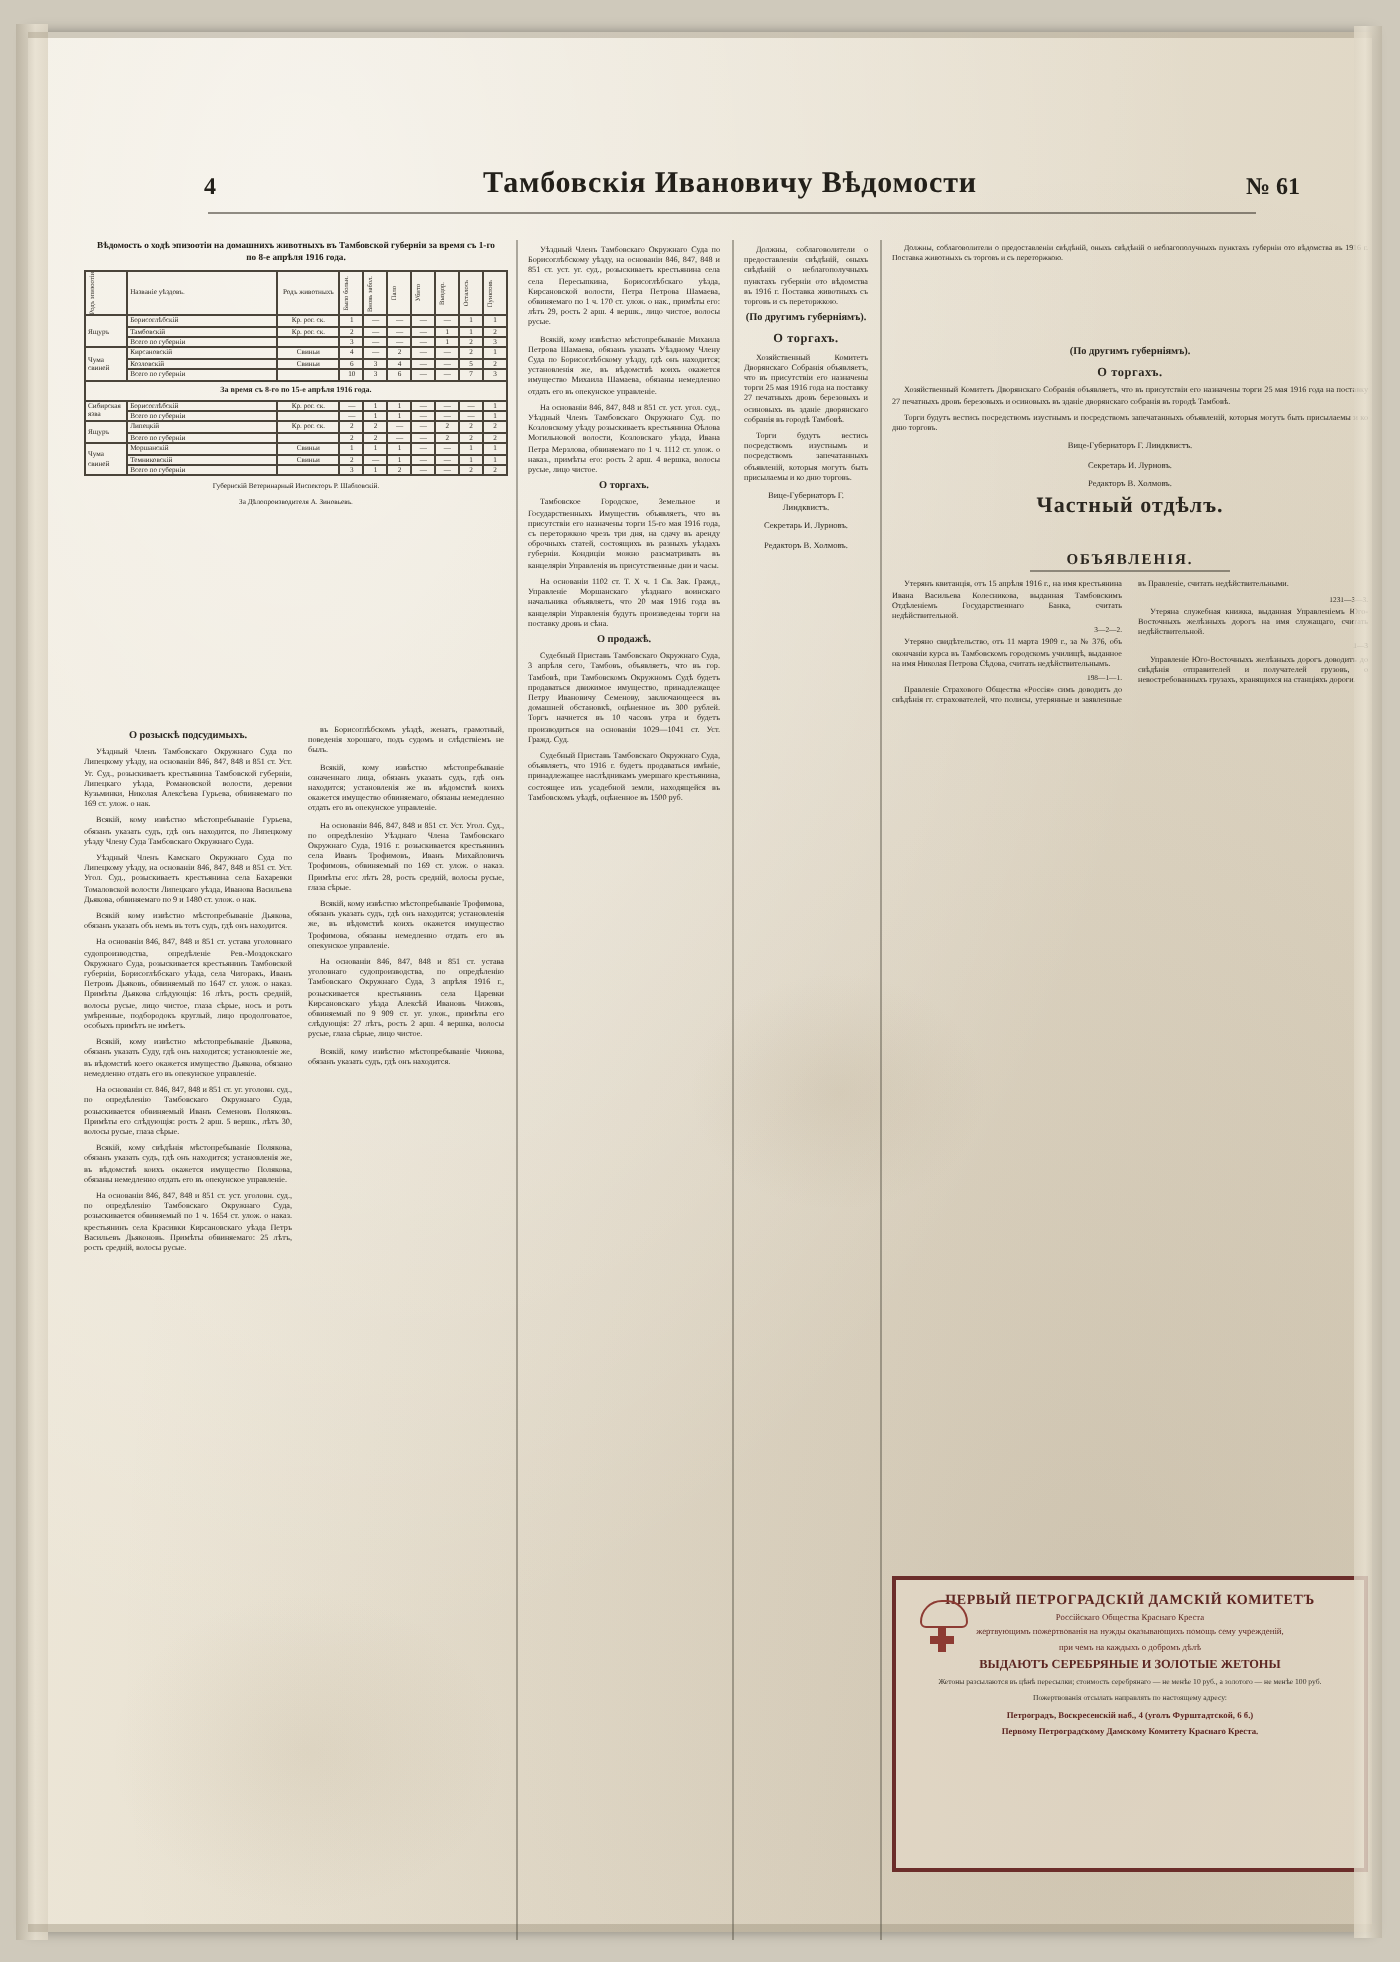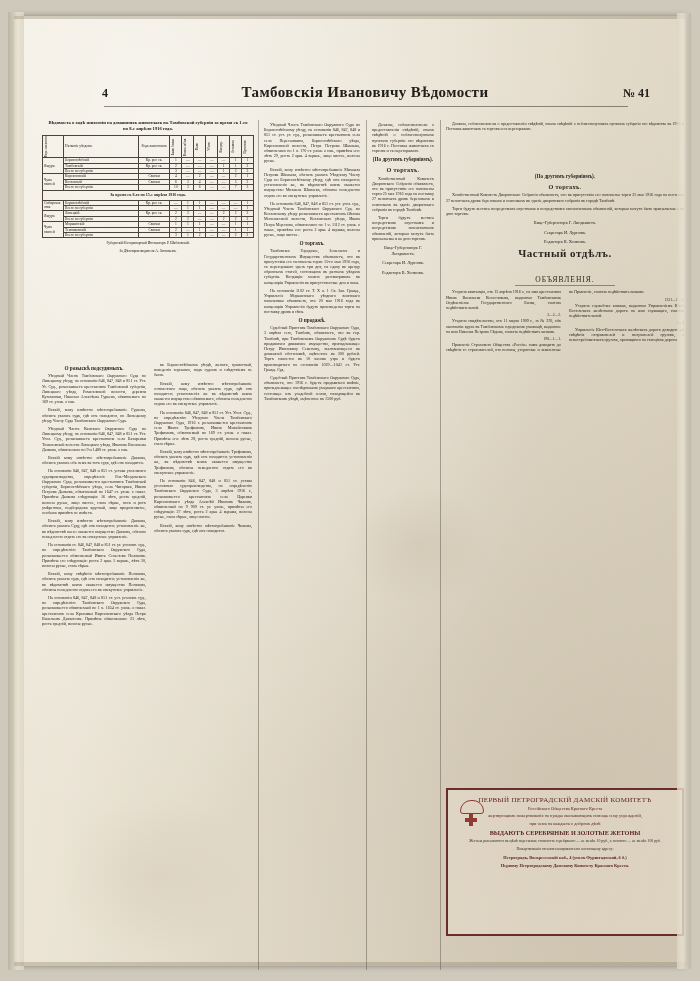--- a/index.html
+++ b/index.html
@@ -69,56 +69,56 @@
   td.c{text-align:center;}
   tr.band td{text-align:center;font-weight:bold;font-size:4px;height:9px;}
   .tbl-foot{font-size:3.6px;line-height:4.6px;text-align:center;padding-top:3px;}
 
   
   .ad{
     position:absolute;left:404px;top:742px;width:238px;height:148px;
     border:2px solid #6b2d2a;background:rgba(233,223,205,.55);
     box-sizing:border-box;padding:4px 5px;color:#5d2622;text-align:center;
   }
-  .ad .ad-t1{font-size:7px;font-weight:normal;letter-spacing:.3px;margin-top:2px;}
+  .ad .ad-t1{font-size:7px;font-weight:bold;letter-spacing:.3px;margin-top:2px;}
   .ad .ad-t2{font-size:4.4px;margin-top:2px;line-height:5.4px;}
   .ad .ad-t3{font-size:6.2px;font-weight:bold;margin-top:3px;}
   .ad .ad-t4{font-size:3.8px;line-height:4.8px;margin-top:3px;color:#37322a;}
   .ad .ad-addr{font-size:4.4px;font-weight:bold;margin-top:3px;line-height:5.4px;color:#5d2622;}
   .crest{position:absolute;left:8px;top:10px;width:30px;height:40px;}
   .crest .cross{position:absolute;left:9px;top:14px;width:12px;height:12px;}
   .crest .cross:before,.crest .cross:after{content:"";position:absolute;background:#8d3b33;}
   .crest .cross:before{left:4px;top:0;width:4px;height:12px;}
   .crest .cross:after{left:0;top:4px;width:12px;height:4px;}
   .crest .crown{position:absolute;left:4px;top:0;width:22px;height:12px;
     border:1px solid #8d3b33;border-radius:11px 11px 3px 3px;}
 
   
   .bigh{font-size:11px;font-weight:bold;text-align:center;margin:6px 0 2px;letter-spacing:.5px;}
-  .midh{font-size:7.5px;font-weight:normal;text-align:center;margin:21px 0 2px;letter-spacing:1px;}
+  .midh{font-size:7.5px;font-weight:bold;text-align:center;margin:21px 0 2px;letter-spacing:1px;}
 
   .sig{font-size:4.3px;line-height:5.6px;text-align:center;margin-top:4px;}
   .tiny-r{font-size:3.7px;text-align:right;}
   .stain{position:absolute;border-radius:50%;pointer-events:none;}
 </style>
 </head>
 <body>
 
 <div id="scan">
   <div class="edge-noise" style="left:0;top:0;width:672px;height:3px;"></div>
   <div class="edge-noise" style="left:0;bottom:0;width:672px;height:4px;"></div>
   <div class="stain" style="left:330px;top:470px;width:150px;height:120px;background:radial-gradient(ellipse,rgba(150,130,95,.12),rgba(0,0,0,0) 70%);"></div>
   <div class="stain" style="left:40px;top:780px;width:200px;height:160px;background:radial-gradient(ellipse,rgba(150,130,95,.10),rgba(0,0,0,0) 70%);"></div>
 
   <div id="page">
 
     <div class="hdr">
       <div class="folio-l">4</div>
       <div class="title">Тамбовскія Ивановичу Вѣдомости</div>
-      <div class="folio-r">№ 41</div>
+      <div class="folio-r">№ 61</div>
     </div>
     <div class="hdr-rule"></div>
 
     <div class="vrule" style="left:216px;top:74px;height:850px;"></div>
     <div class="vrule" style="left:324px;top:74px;height:850px;"></div>
     <div class="vrule" style="left:398px;top:74px;height:850px;"></div>
 
     <div class="tbl-wrap">
       <div class="tbl-title">Вѣдомость о ходѣ эпизоотіи на домашнихъ животныхъ въ Тамбовской губерніи за время съ 1-го по 8-е апрѣля 1916 года.</div>
       <table class="vedom">

